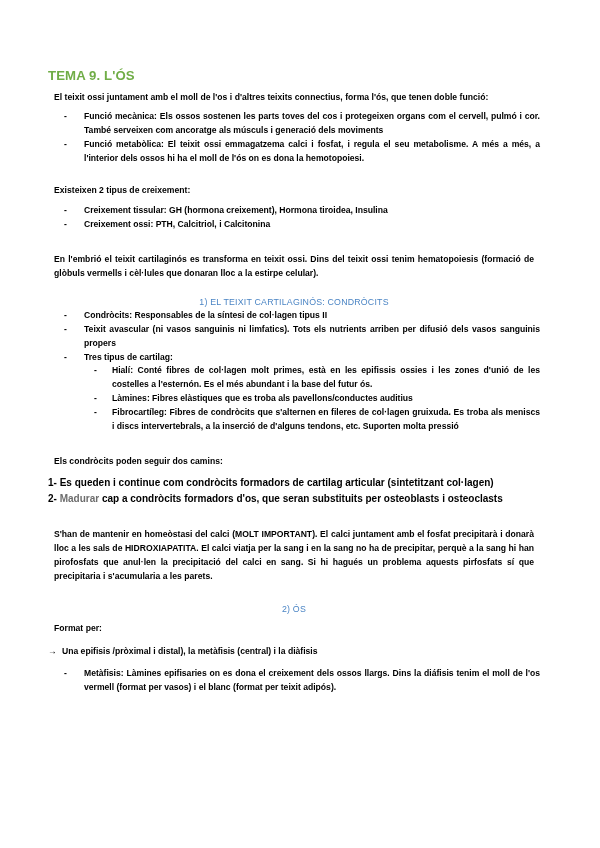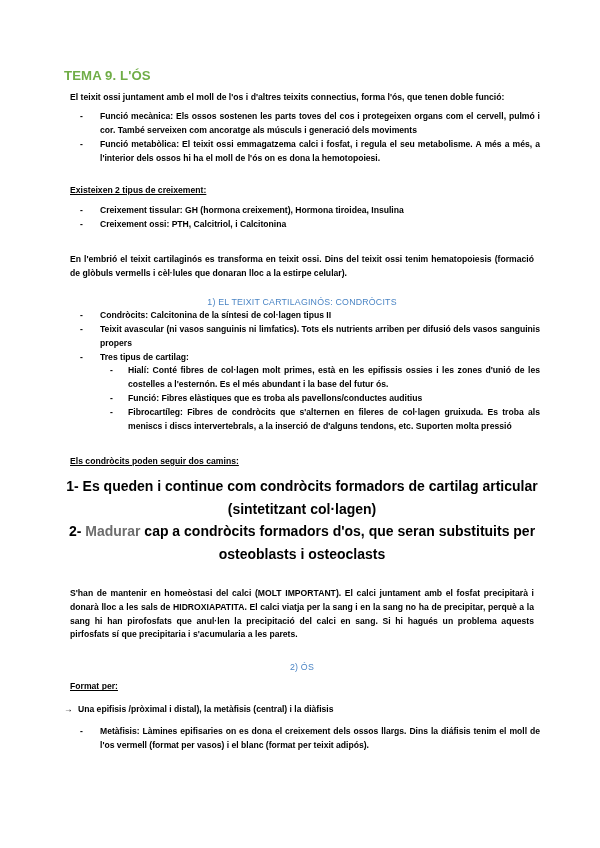--- a/index.html
+++ b/index.html
@@ -13,42 +13,41 @@
     height: 848px;
     overflow: hidden;
     font-family: "Liberation Sans", sans-serif;
     color: #000000;
   }
   .page {
     box-sizing: border-box;
     width: 600px;
     height: 848px;
     background: #ffffff;
-    padding: 68px 60px 40px 64px;
+    padding: 68px 60px 40px 48px;
     position: relative;
   }
   .doc-title {
     font-size: 13.2px;
     font-weight: bold;
     color: #70ad47;
     letter-spacing: 0.1px;
     margin: 0 0 5px 0;
     line-height: 1.25;
   }
   .para {
     font-size: 8.6px;
     font-weight: bold;
     line-height: 1.62;
     text-align: justify;
     margin: 6px;
     letter-spacing: 0.02px;
   }
   .para.left {
     text-align: left;
-    text-decoration: underline;
   }
   .spacer-sm { height: 8px; }
   .spacer-md { height: 12px; }
   .spacer-lg { height: 15px; }
 
   ul.bullets {
     list-style: none;
     margin: 0;
     padding: 0;
   }
@@ -89,24 +88,24 @@
   .sec-head {
     font-size: 8.8px;
     font-weight: normal;
     color: #4a84c4;
     letter-spacing: 0.2px;
     line-height: 1.6;
     margin: 0;
     text-align: center;
   }
   .num-line {
-    font-size: 14px;
+    font-size: 10px;
     font-weight: bold;
     line-height: 1.62;
-    text-align: center;
+    text-align: left;
     margin: 0;
   }
   .u { }
   .grey { color: #6d6d6d; }
 </style>
 </head>
 <body>
 
 <div class="page">
 
@@ -130,31 +129,31 @@
 
   <div class="spacer-lg"></div>
 
   <p class="para">En l'embrió el teixit cartilaginós es transforma en teixit ossi. Dins del teixit ossi tenim hematopoiesis (formació de glòbuls vermells i cèl·lules que donaran lloc a la estirpe celular).</p>
 
   <div class="spacer-sm"></div>
 
   <h2 class="sec-head">1) EL TEIXIT CARTILAGINÓS: CONDRÒCITS</h2>
 
   <ul class="bullets">
-    <li><span class="dash">-</span><span>Condròcits: Calcitonina de la síntesi de col·lagen tipus II</span></li>
+    <li><span class="dash">-</span><span>Condròcits: Responsables de la síntesi de col·lagen tipus II</span></li>
     <li><span class="dash">-</span><span>Teixit avascular (ni vasos sanguinis ni limfatics). Tots els nutrients arriben per difusió dels vasos sanguinis propers</span></li>
     <li><span class="dash">-</span><span>Tres tipus de cartilag:</span></li>
   </ul>
 
   <ul class="bullets level2">
     <li>
       <span class="dash">-</span><span class="u">Hialí</span><span>: Conté fibres de col·lagen molt primes, està en les epifissis ossies i les zones d'unió de les costelles a l'esternón. Es el més abundant i la base del futur ós.</span>
     </li>
     <li>
-      <span class="dash">-</span><span class="u">Funció</span><span>: Fibres elàstiques que es troba als pavellons/conductes auditius</span>
+      <span class="dash">-</span><span class="u">Làmines</span><span>: Fibres elàstiques que es troba als pavellons/conductes auditius</span>
     </li>
     <li>
       <span class="dash">-</span><span class="u">Fibrocartíleg</span><span>: Fibres de condròcits que s'alternen en fileres de col·lagen gruixuda. Es troba als meniscs i discs intervertebrals, a la inserció de d'alguns tendons, etc. Suporten molta pressió</span>
     </li>
   </ul>
 
   <div class="spacer-lg"></div>
 
   <p class="para left">Els condròcits poden seguir dos camins:</p>
 

